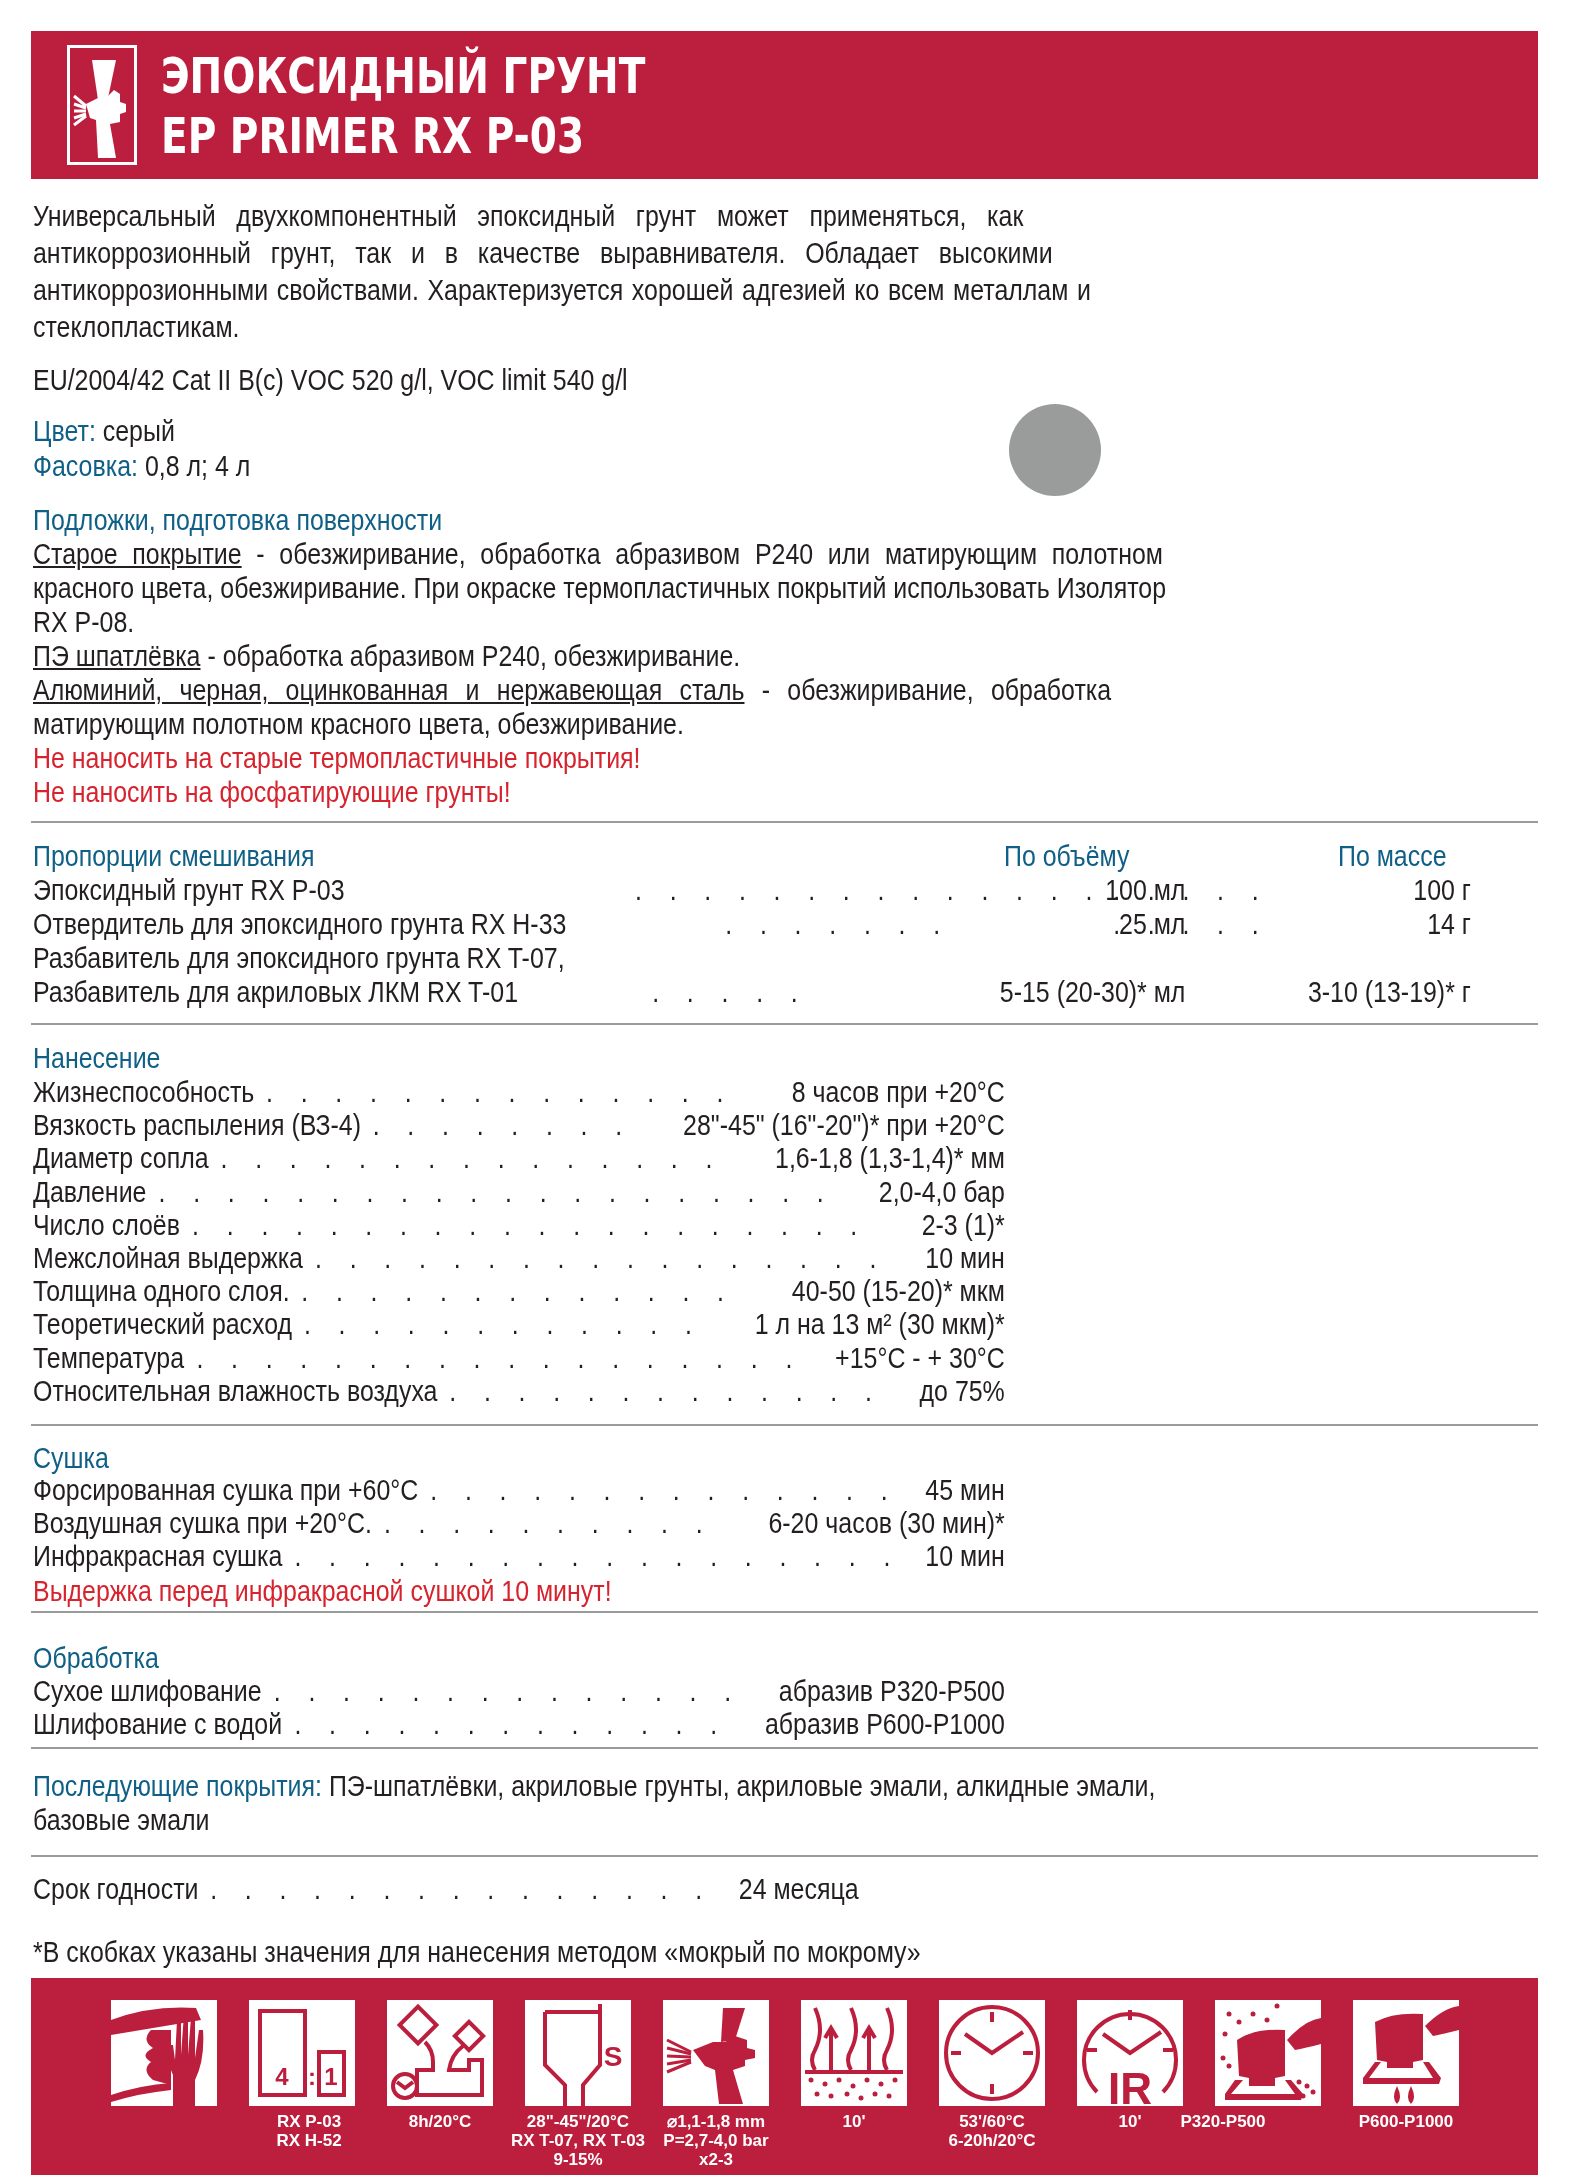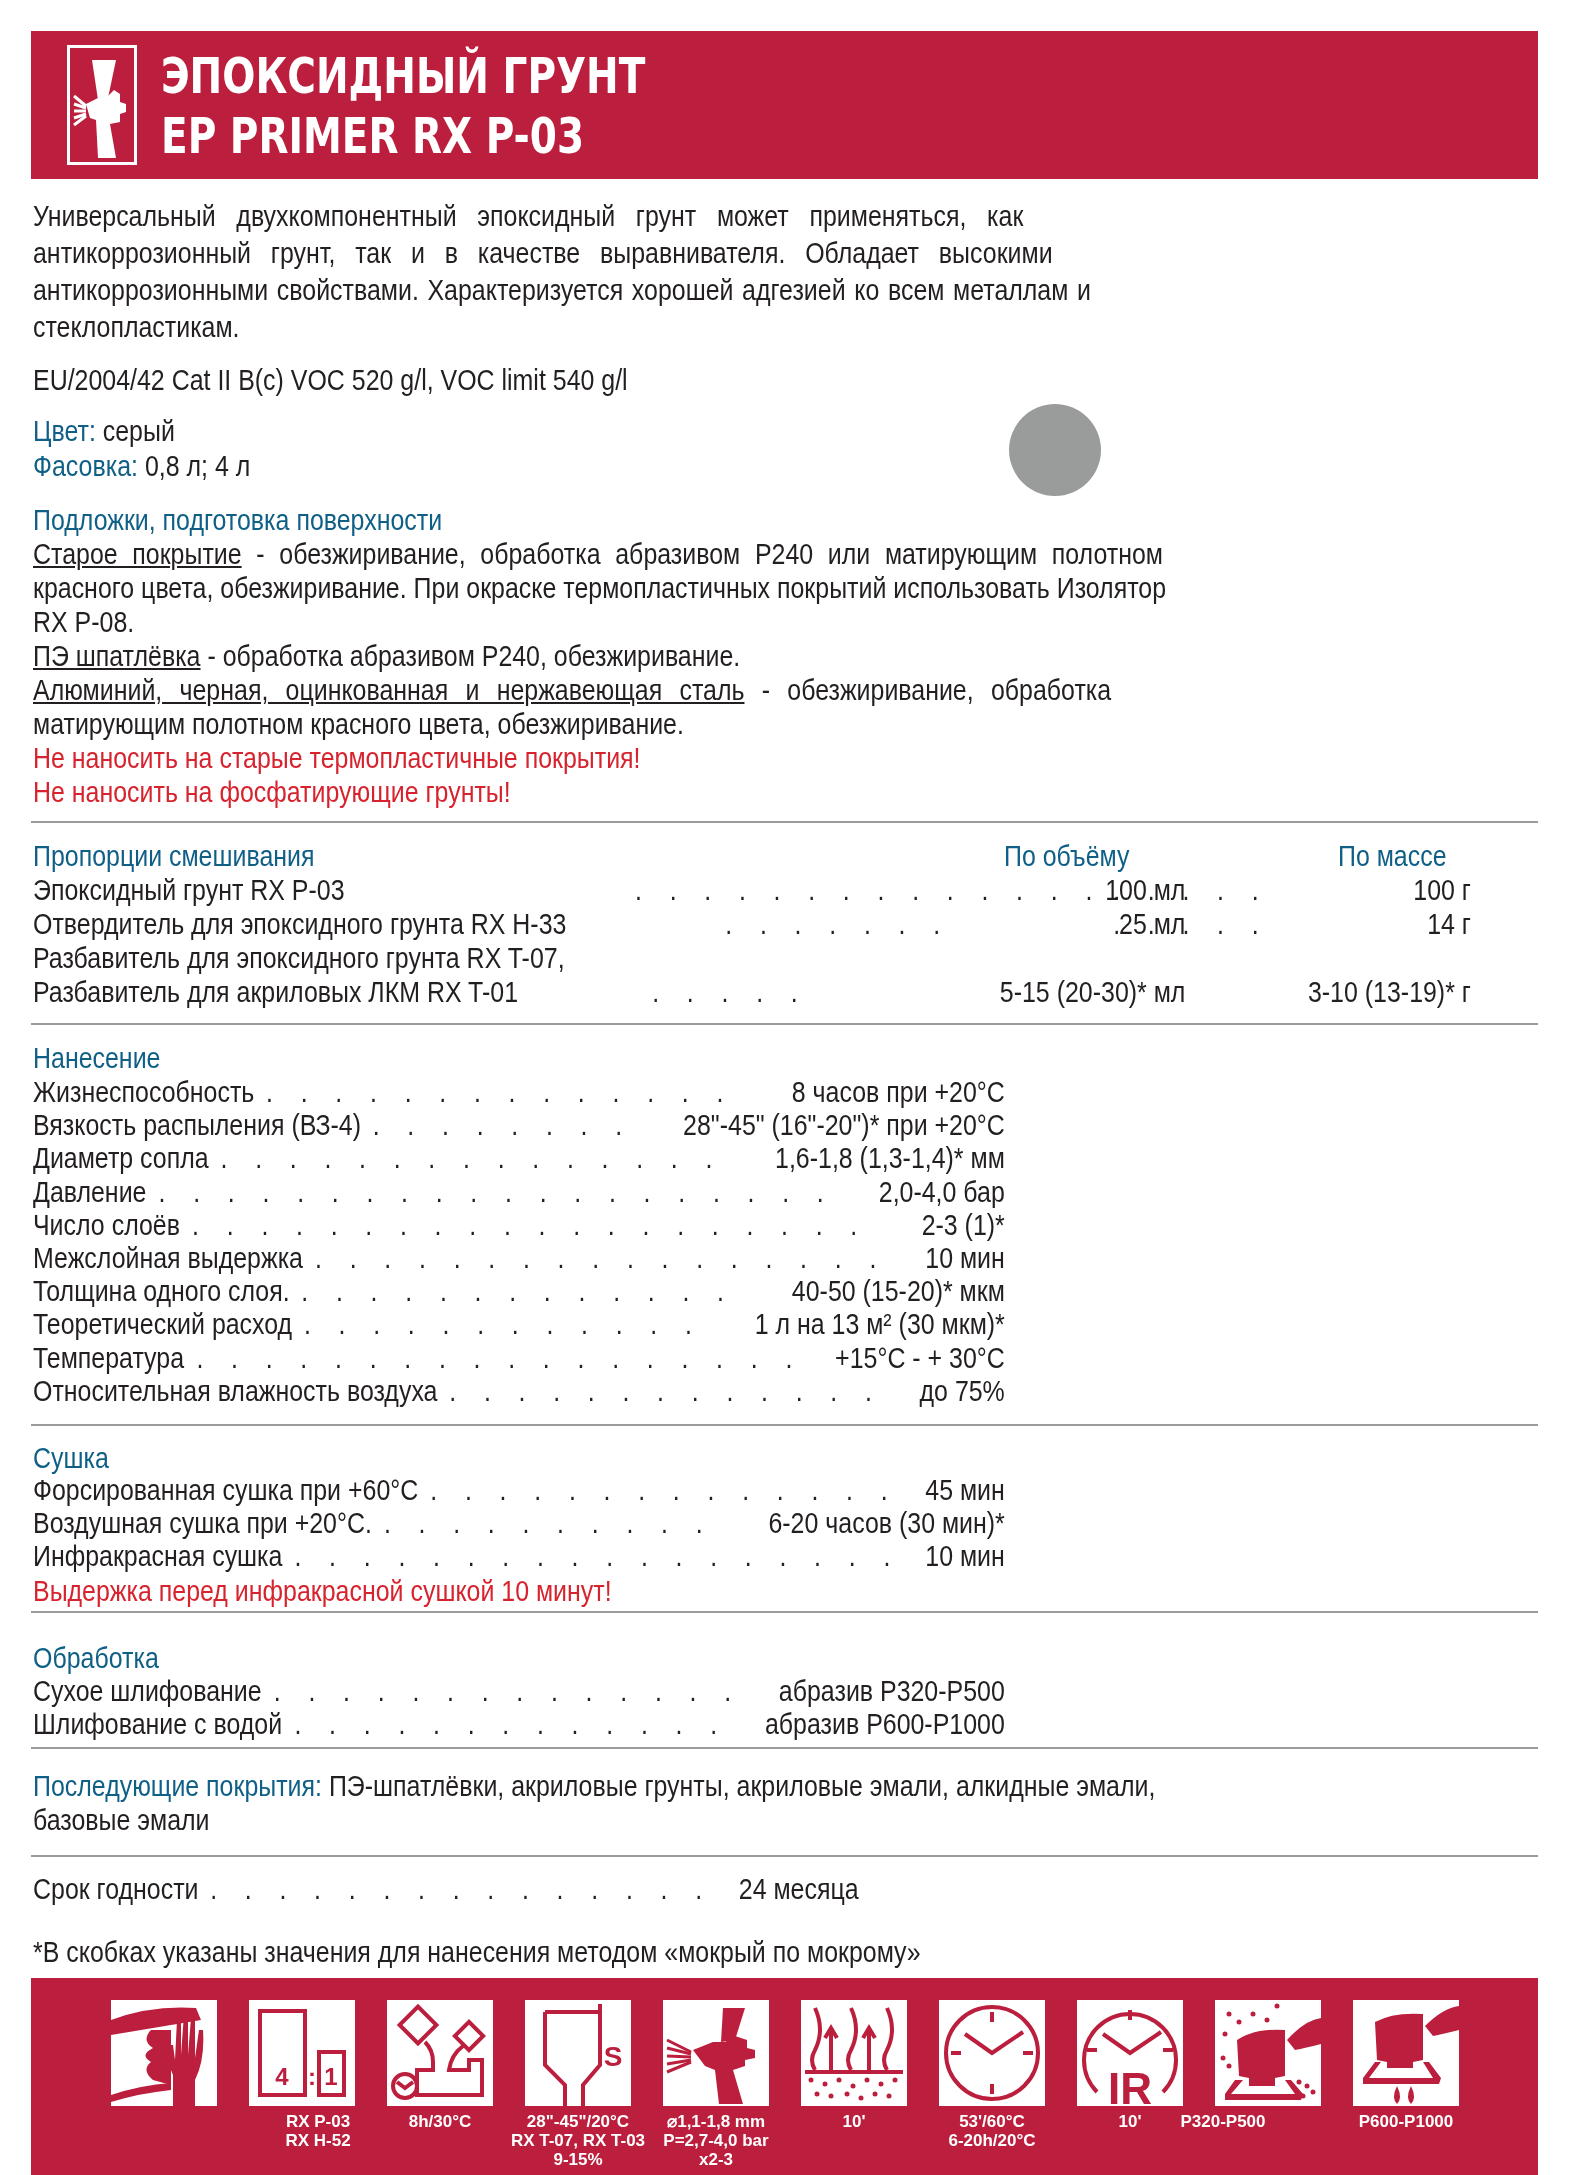--- a/index.html
+++ b/index.html
@@ -266,26 +266,26 @@
       <path d="M22,22 Q40,12 70,14 L70,60 L60,62 L60,68 L34,68 L34,62 L24,60 Z"></path>
       <path d="M10,78 L22,62 L28,62 L16,78 L80,78 L70,62 L76,62 L88,78 L86,84 L10,84 Z"></path>
       <path d="M72,26 Q90,8 106,6 L106,30 Q90,34 80,36 Z"></path>
       <path d="M44,86 Q38,98 44,104 Q50,98 44,86 Z"></path>
       <path d="M58,86 Q52,98 58,104 Q64,98 58,86 Z"></path>
     </svg>
   </div>
 
   <div id="captions">
       <div class="cap" style="left:80px;"></div>
-      <div class="cap" style="left:234px;">
+      <div class="cap" style="left:225px;">
         <div>RX P-03</div>
         <div>RX H-52</div>
       </div>
       <div class="cap" style="left:356px;">
-        <div>8h/30°C</div>
+        <div>8h/20°C</div>
       </div>
       <div class="cap" style="left:494px;">
         <div>28"-45"/20°C</div>
         <div>RX T-07, RX T-03</div>
         <div>9-15%</div>
       </div>
       <div class="cap" style="left:632px;">
         <div>⌀1,1-1,8 mm</div>
         <div>P=2,7-4,0 bar</div>
         <div>x2-3</div>

